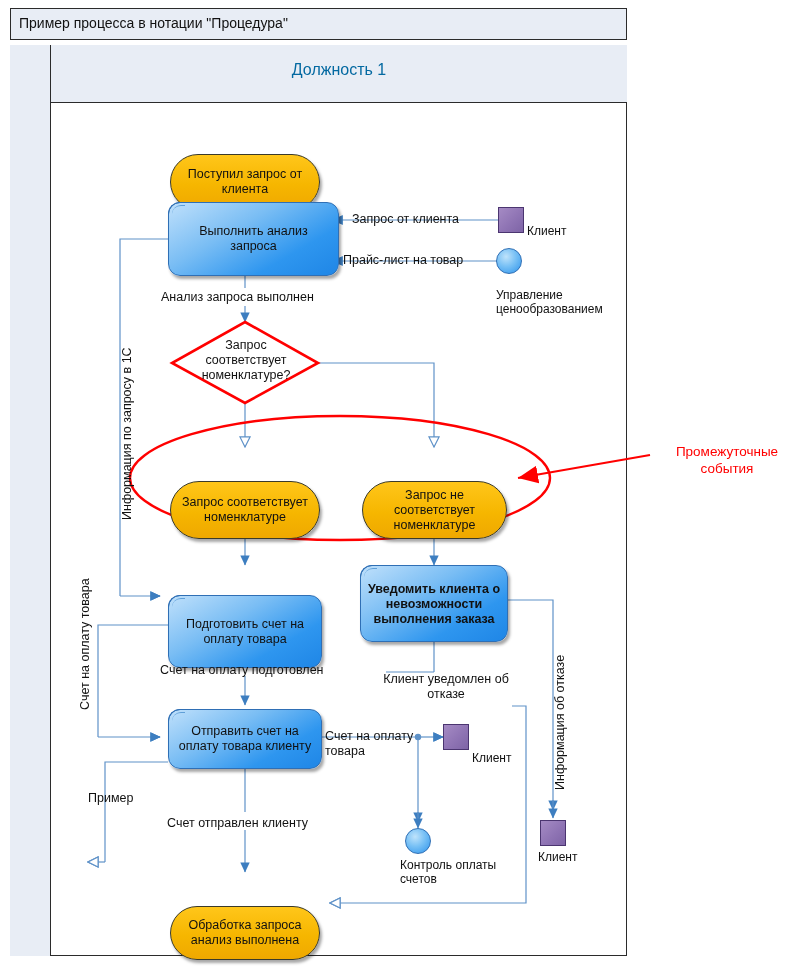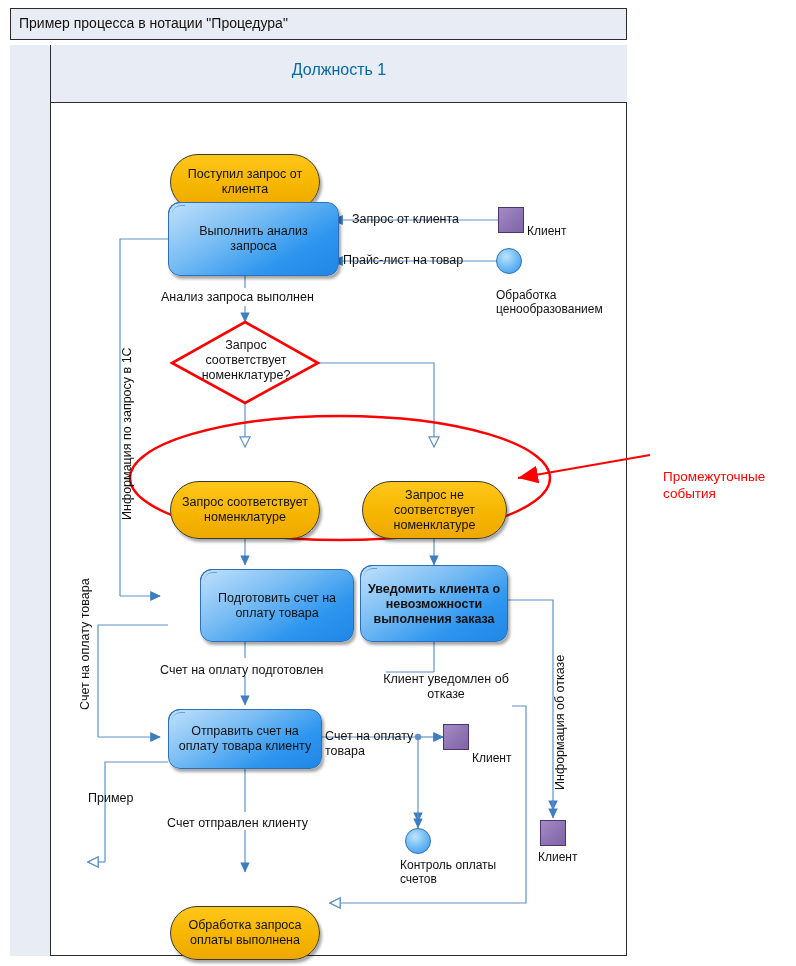--- a/index.html
+++ b/index.html
@@ -271,34 +271,34 @@
   <div class="flowtext wrap" style="left:186px; top:338px; width:120px;">Запрос соответствует номенклатуре?</div>
 
   <div class="node event" style="left:170px; top:451px; width:150px; height:58px;">
     <div class="lbl">Запрос соответствует номенклатуре</div>
   </div>
 
   <div class="node event" style="left:362px; top:451px; width:145px; height:58px;">
     <div class="lbl">Запрос не соответствует номенклатуре</div>
   </div>
 
-  <div class="node task" style="left:168px; top:569px; width:154px; height:73px;margin-left:32px;">
+  <div class="node task" style="left:168px; top:595px; width:154px; height:73px;">
     <div class="lbl">Подготовить счет на оплату товара</div>
   </div>
 
   <div class="node task" style="left:360px; top:565px; width:148px; height:77px;font-weight:bold;">
     <div class="lbl">Уведомить клиента о невозможности выполнения заказа</div>
   </div>
 
   <div class="node task" style="left:168px; top:709px; width:154px; height:60px;padding-left:13px;">
     <div class="lbl">Отправить счет на оплату товара клиенту</div>
   </div>
 
   <div class="node event" style="left:170px; top:876px; width:150px; height:54px;">
-    <div class="lbl">Обработка запроса оплаты выполнена</div>
+    <div class="lbl">Обработка запроса анализ выполнена</div>
   </div>
 
   <div class="flowtext" style="left:352px; top:212px;">Запрос от клиента</div>
   <div class="flowtext" style="left:343px; top:253px;">Прайс-лист на товар</div>
 
   <div class="vtext" style="left:120px; top:520px;">Информация по запросу в 1С</div>
 
   <div class="vtext" style="left:78px; top:710px;">Счет на оплату товара</div>
 
   <div class="flowtext" style="left:160px; top:663px;">Счет на оплату подготовлен</div>
@@ -310,26 +310,26 @@
   <div class="vtext" style="left:553px; top:790px;">Информация об отказе</div>
 
   <div class="flowtext" style="left:88px; top:791px;">Пример</div>
 
   <div class="flowtext" style="left:167px; top:816px;text-align:center;">Счет отправлен клиенту</div>
 
   <div class="sq-actor" style="left:498px; top:207px;"></div>
   <div class="actor-lbl" style="left:527px; top:224px;">Клиент</div>
 
   <div class="ci-actor" style="left:496px; top:248px;"></div>
-  <div class="actor-lbl wrap" style="left:496px; top:288px; width:132px;">Обработка ценообразованием</div>
+  <div class="actor-lbl wrap" style="left:496px; top:288px; width:132px;">Управление ценообразованием</div>
 
   <div class="sq-actor" style="left:443px; top:724px;"></div>
   <div class="actor-lbl" style="left:472px; top:751px;">Клиент</div>
 
   <div class="ci-actor" style="left:405px; top:828px;"></div>
   <div class="actor-lbl wrap" style="left:400px; top:858px; width:100px;">Контроль оплаты счетов</div>
 
   <div class="sq-actor" style="left:540px; top:820px;"></div>
   <div class="actor-lbl" style="left:538px; top:850px;">Клиент</div>
 
-  <div class="redtext" style="left:663px; top:468px; width:128px;">Промежуточные события</div>
+  <div class="redtext" style="left:663px; top:443px; width:128px;text-align:center;">Промежуточные события</div>
 
 </div>
 
 </body></html>

